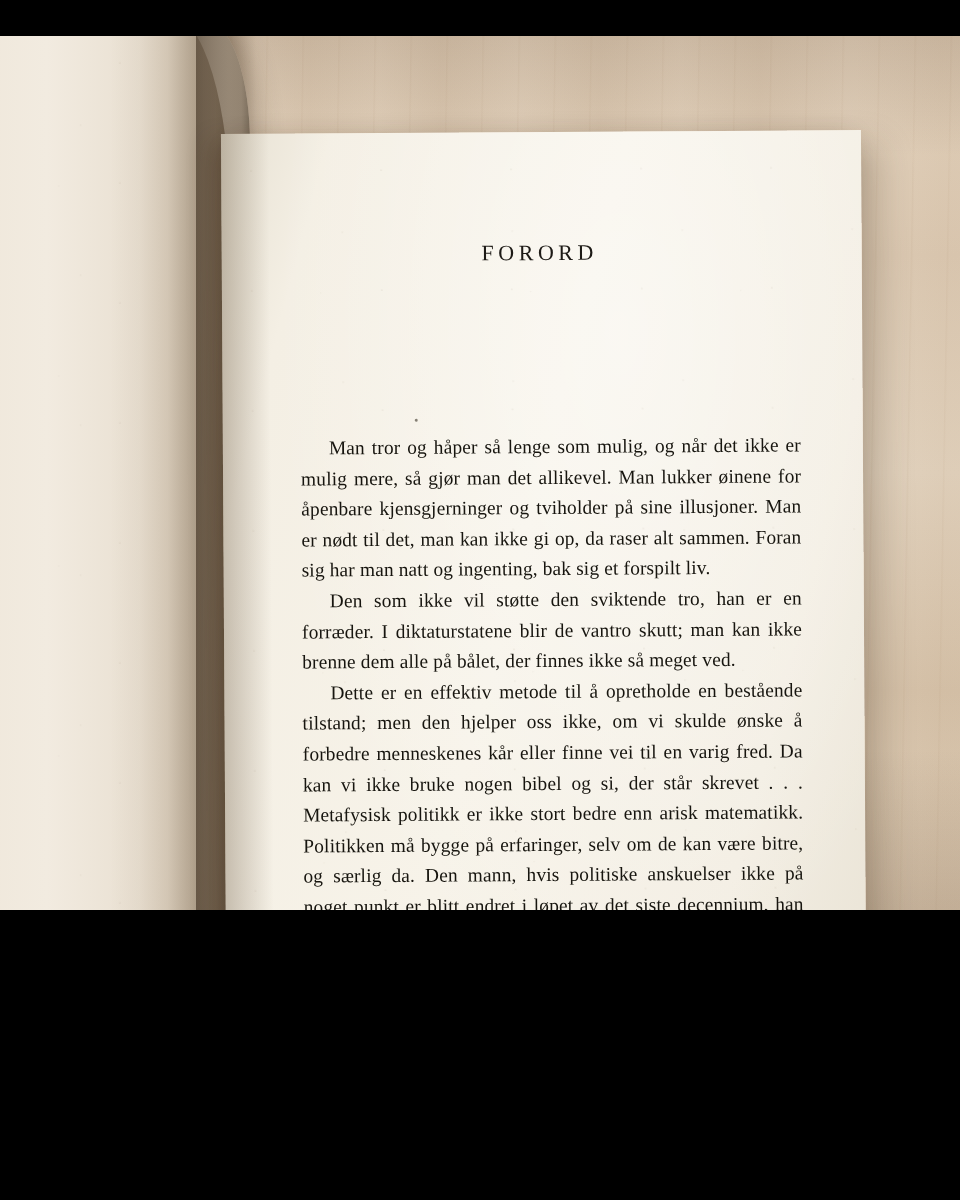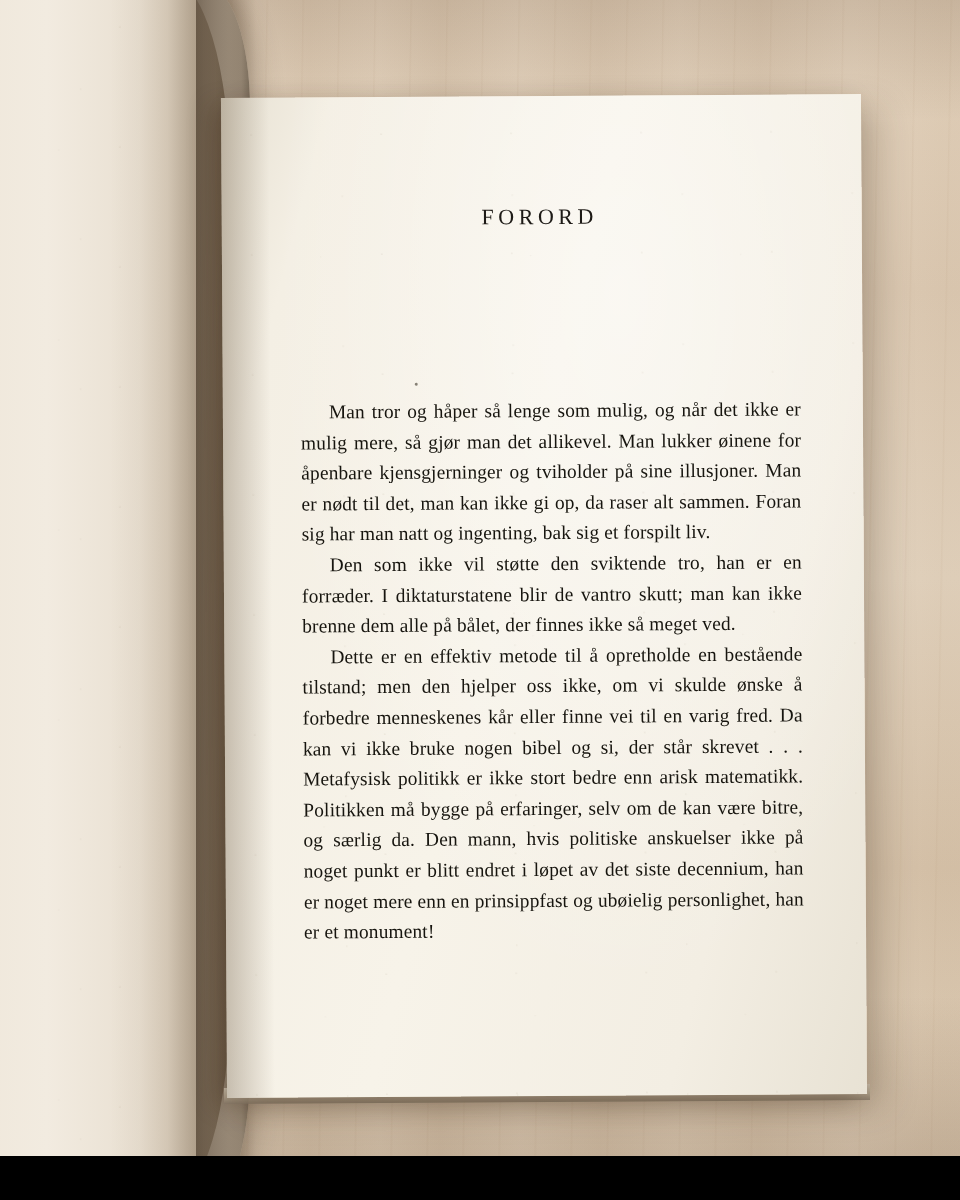--- a/index.html
+++ b/index.html
@@ -3,21 +3,21 @@
 <meta charset="utf-8">
 <style>
   html, body {
     margin: 0;
     padding: 0;
     background: #000;
   }
   .scene {
     position: relative;
     width: 960px;
-    height: 1156px;
+    height: 874px;
     overflow: hidden;
     
     background-color: #d8c4ac;
     background-image:
       linear-gradient(90deg,
         rgba(255,255,255,0.00) 0px,
         rgba(255,255,255,0.05) 40px,
         rgba(120,90,60,0.05) 80px,
         rgba(255,255,255,0.03) 130px,
         rgba(120,90,60,0.06) 190px,
@@ -26,20 +26,21 @@
         rgba(255,255,255,0.04) 380px,
         rgba(120,90,60,0.06) 440px,
         rgba(255,255,255,0.05) 520px,
         rgba(120,90,60,0.05) 600px,
         rgba(255,255,255,0.04) 680px,
         rgba(120,90,60,0.05) 760px,
         rgba(255,255,255,0.05) 850px,
         rgba(120,90,60,0.04) 940px),
       linear-gradient(180deg, #e4d3bd 0%, #dcc9b2 25%, #e2d2bd 50%, #d6c2a9 75%, #e0cfb8 100%);
     font-family: "Liberation Serif", serif;
+    margin-top: 36px;
   }
 
   
   .wood-grain {
     position: absolute;
     inset: 0;
     background-image:
       repeating-linear-gradient(91deg,
         rgba(150,115,80,0.00) 0px,
         rgba(150,115,80,0.00) 14px,

